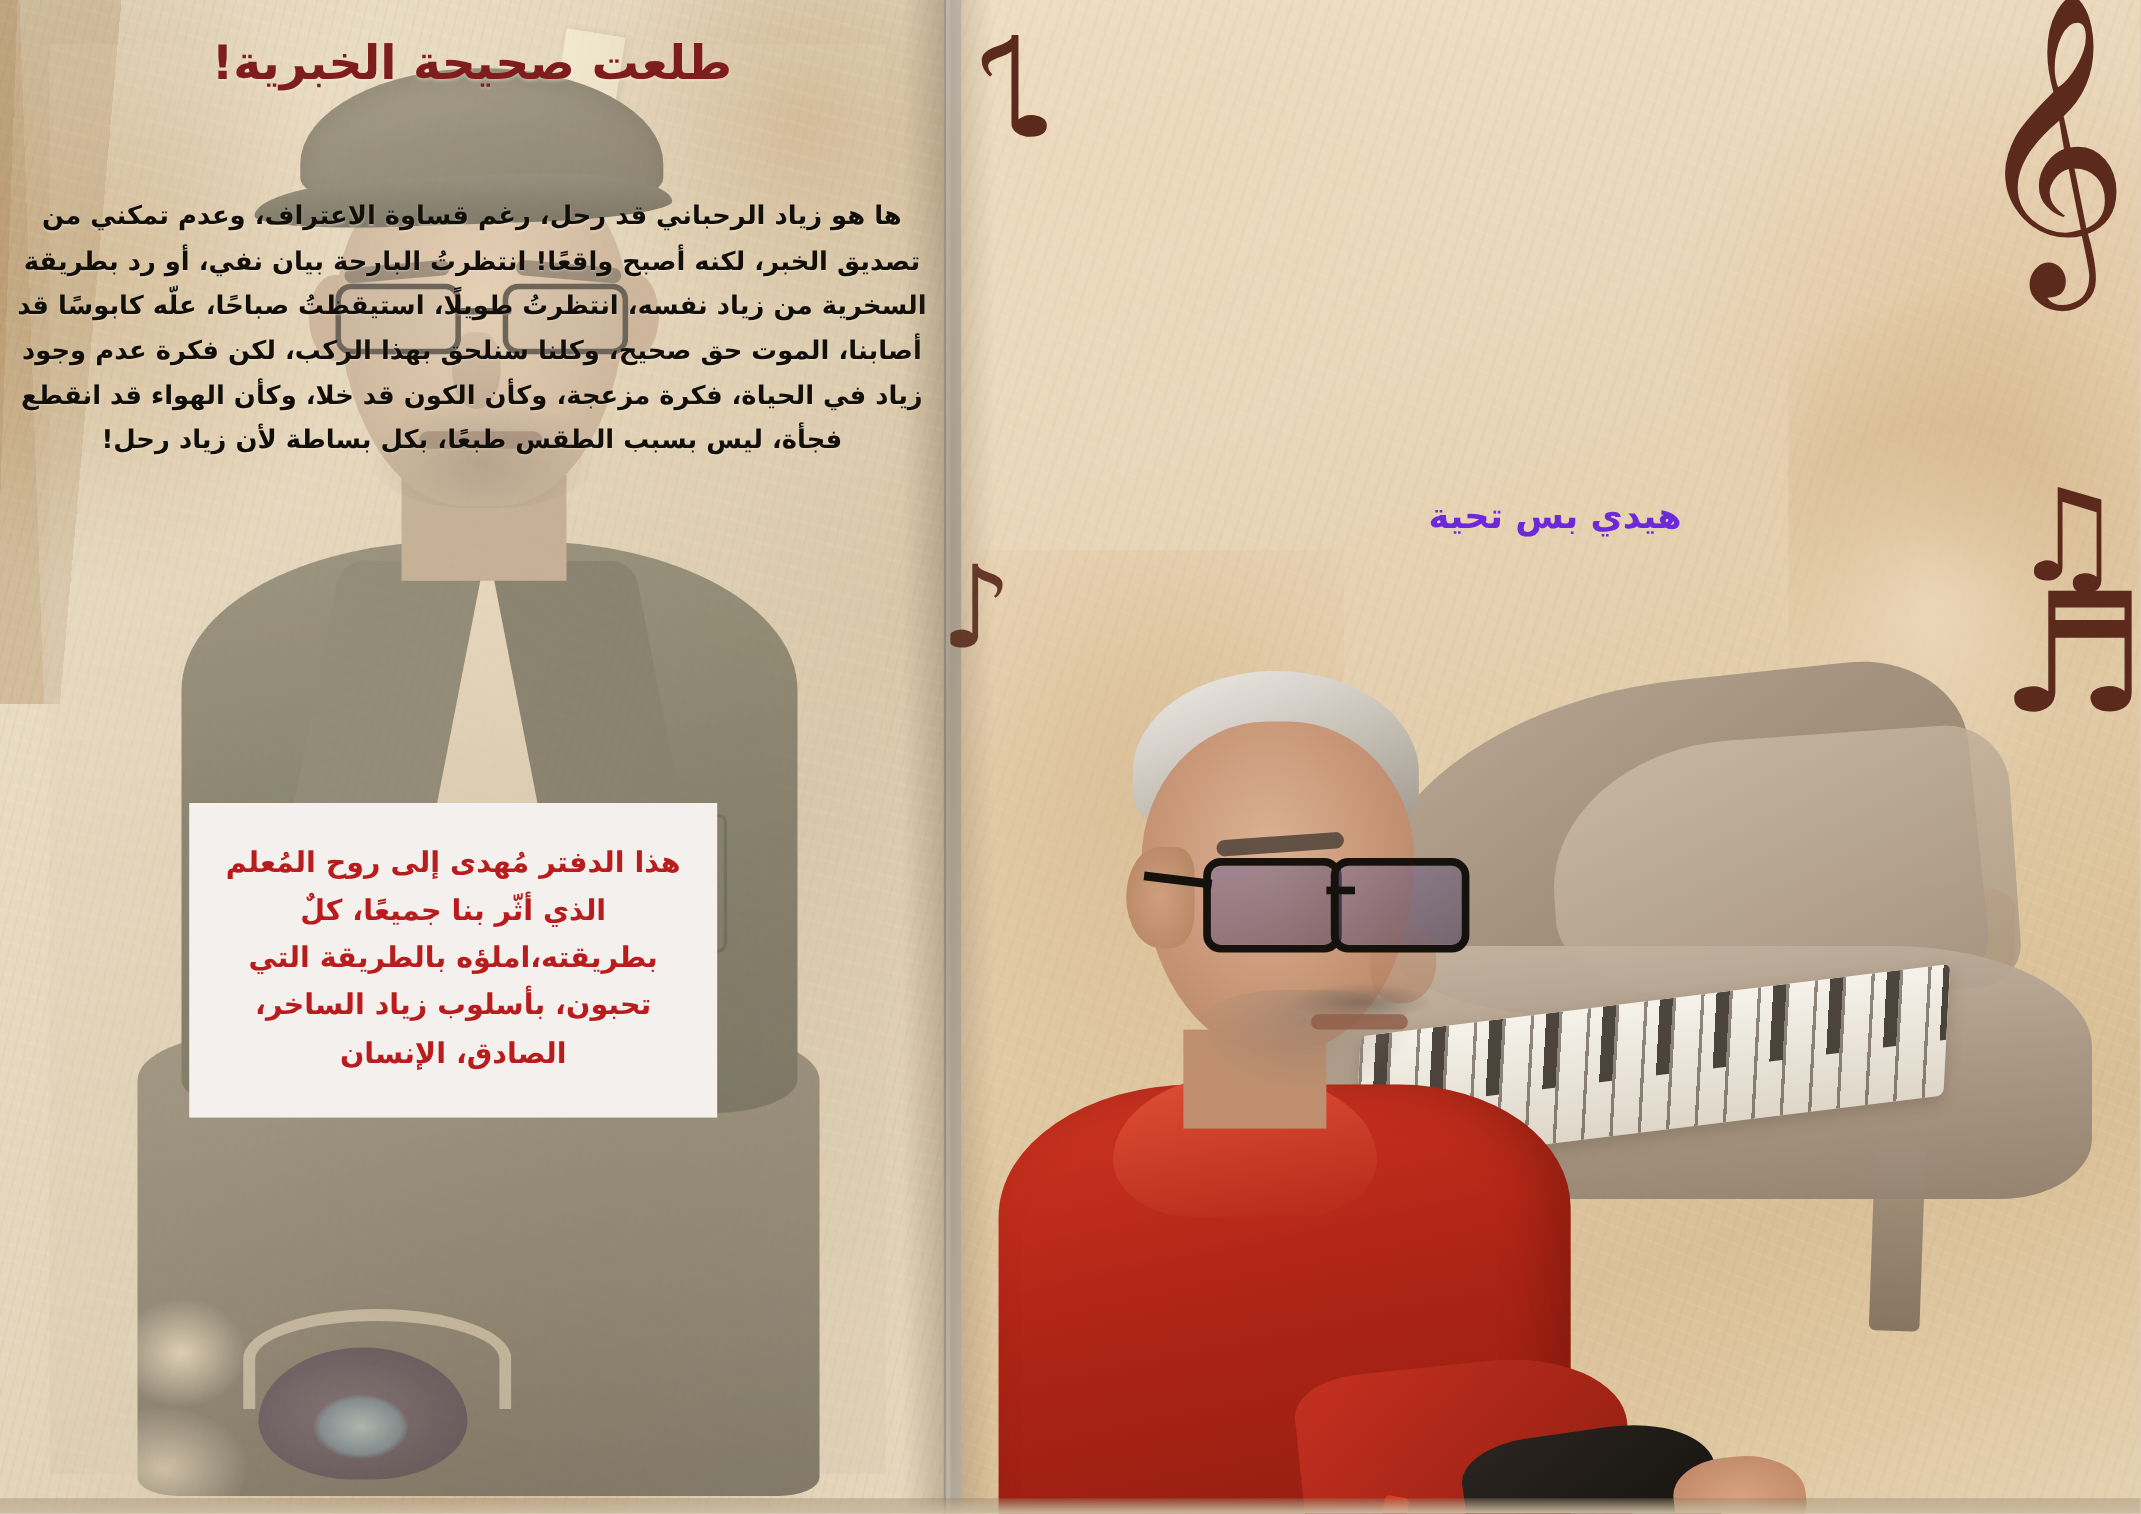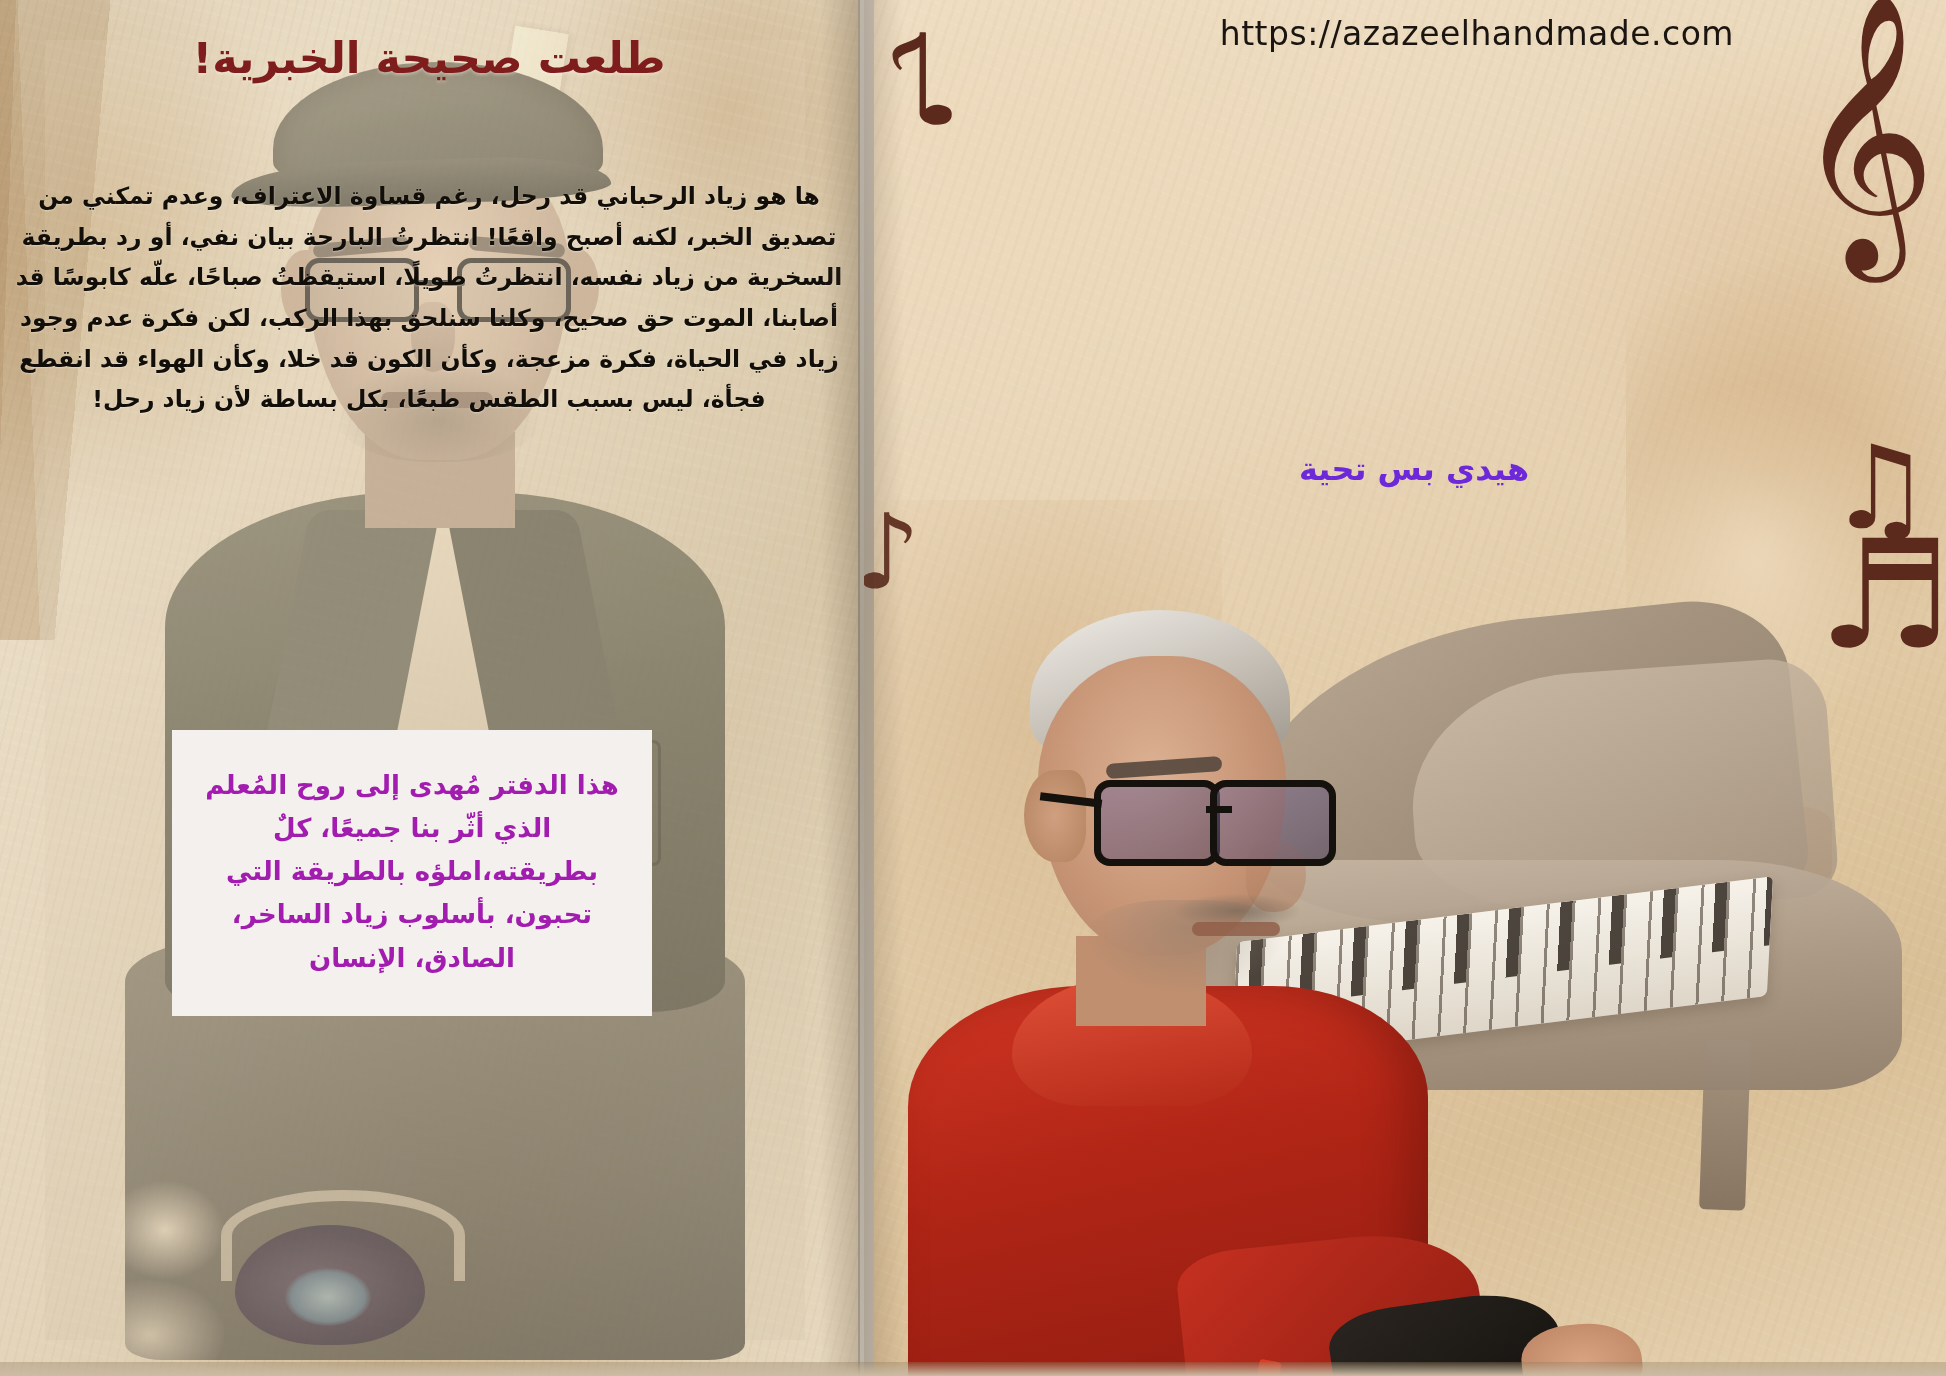--- a/index.html
+++ b/index.html
@@ -149,21 +149,21 @@
     text-shadow:0 1px 2px rgba(255,250,235,.4);
   }
   .dedication-box{
     position:absolute;left:172px;top:730px;width:480px;
     background:#f3f0ee;
     padding:34px 30px 36px;
     box-sizing:border-box;
     text-align:center;
   }
   .dedication-box p{
-    margin:0;font-size:26px;font-weight:bold;color:#a21caf;line-height:1.66;
+    margin:0;font-size:26px;font-weight:bold;color:#b91c1c;line-height:1.66;
   }
 
   
   .panel-right{
     position:absolute;left:862px;top:0;width:1084px;height:1376px;
     overflow:hidden;
     background:#e8d3b2;
   }
   .paper-right{
     position:absolute;inset:0;
@@ -417,21 +417,20 @@
     <div class="tan-wash-a"></div>
     <div class="tan-wash-b"></div>
     <div class="tan-wash-c"></div>
 
     <div class="note-eighth note-a">♪</div>
     <div class="clef note-b">𝄞</div>
     <div class="note-eighth note-c">♫</div>
     <div class="note-eighth note-d">♪</div>
     <div class="note-eighth note-e">♬</div>
 
-    <div class="url">https://azazeelhandmade.com</div>
 
 
     <div class="subtitle-right">هيدي بس تحية</div>
 
     <div class="piano">
       <div class="piano-accent"></div>
       <div class="piano-lid"></div>
       <div class="piano-lid2"></div>
       <div class="piano-body"></div>
       <div class="piano-leg"></div>

